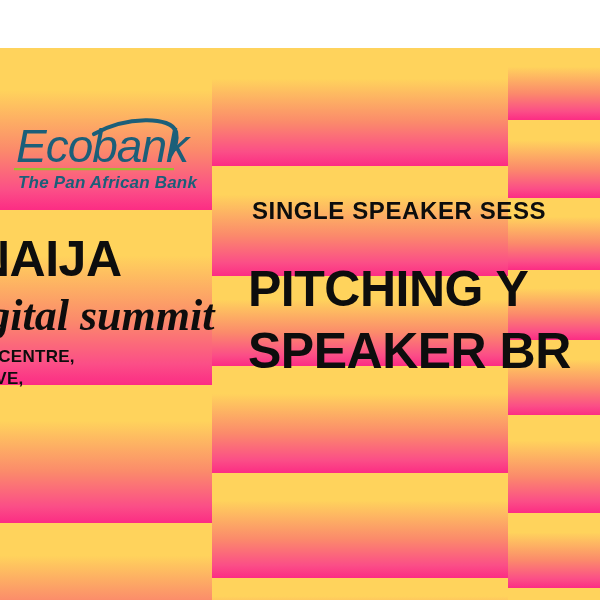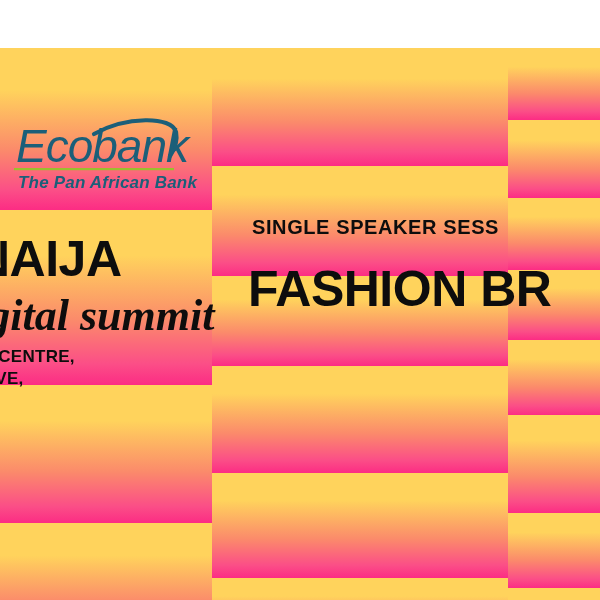--- a/index.html
+++ b/index.html
@@ -81,24 +81,24 @@
   #main {
     position: absolute;
     left: 252px;
     top: 0;
     width: 400px;
     height: 600px;
   }
   #kicker {
     position: absolute;
     left: 0;
-    top: 169px;
+    top: 151px;
     font-family: "Liberation Sans", sans-serif;
     font-weight: 700;
-    font-size: 20px;
+    font-size: 24px;
     letter-spacing: 0.6px;
     line-height: 1;
     color: #0d0d0d;
     white-space: nowrap;
   }
   #headline {
     position: absolute;
     left: -4px;
     top: 210px;
     font-family: "Liberation Sans", sans-serif;
@@ -162,17 +162,18 @@
     <div id="addr">
       <div>AN CENTRE,</div>
       <div>E AVE,</div>
       <div>OS</div>
     </div>
   </div>
 
   <div id="main">
     <div id="kicker">SINGLE SPEAKER SESS</div>
     <div id="headline">
-      <span class="hl-line">FASHION BR</span>
+      <span class="hl-line">PITCHING Y</span>
+      <span class="hl-line">SPEAKER BR</span>
     </div>
   </div>
 
 </div>
 
 </body></html>

